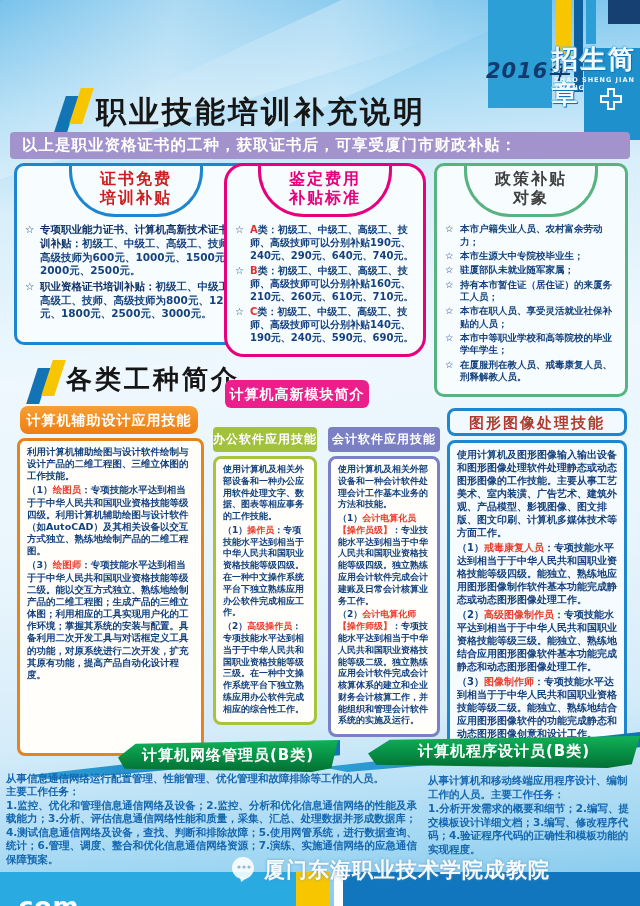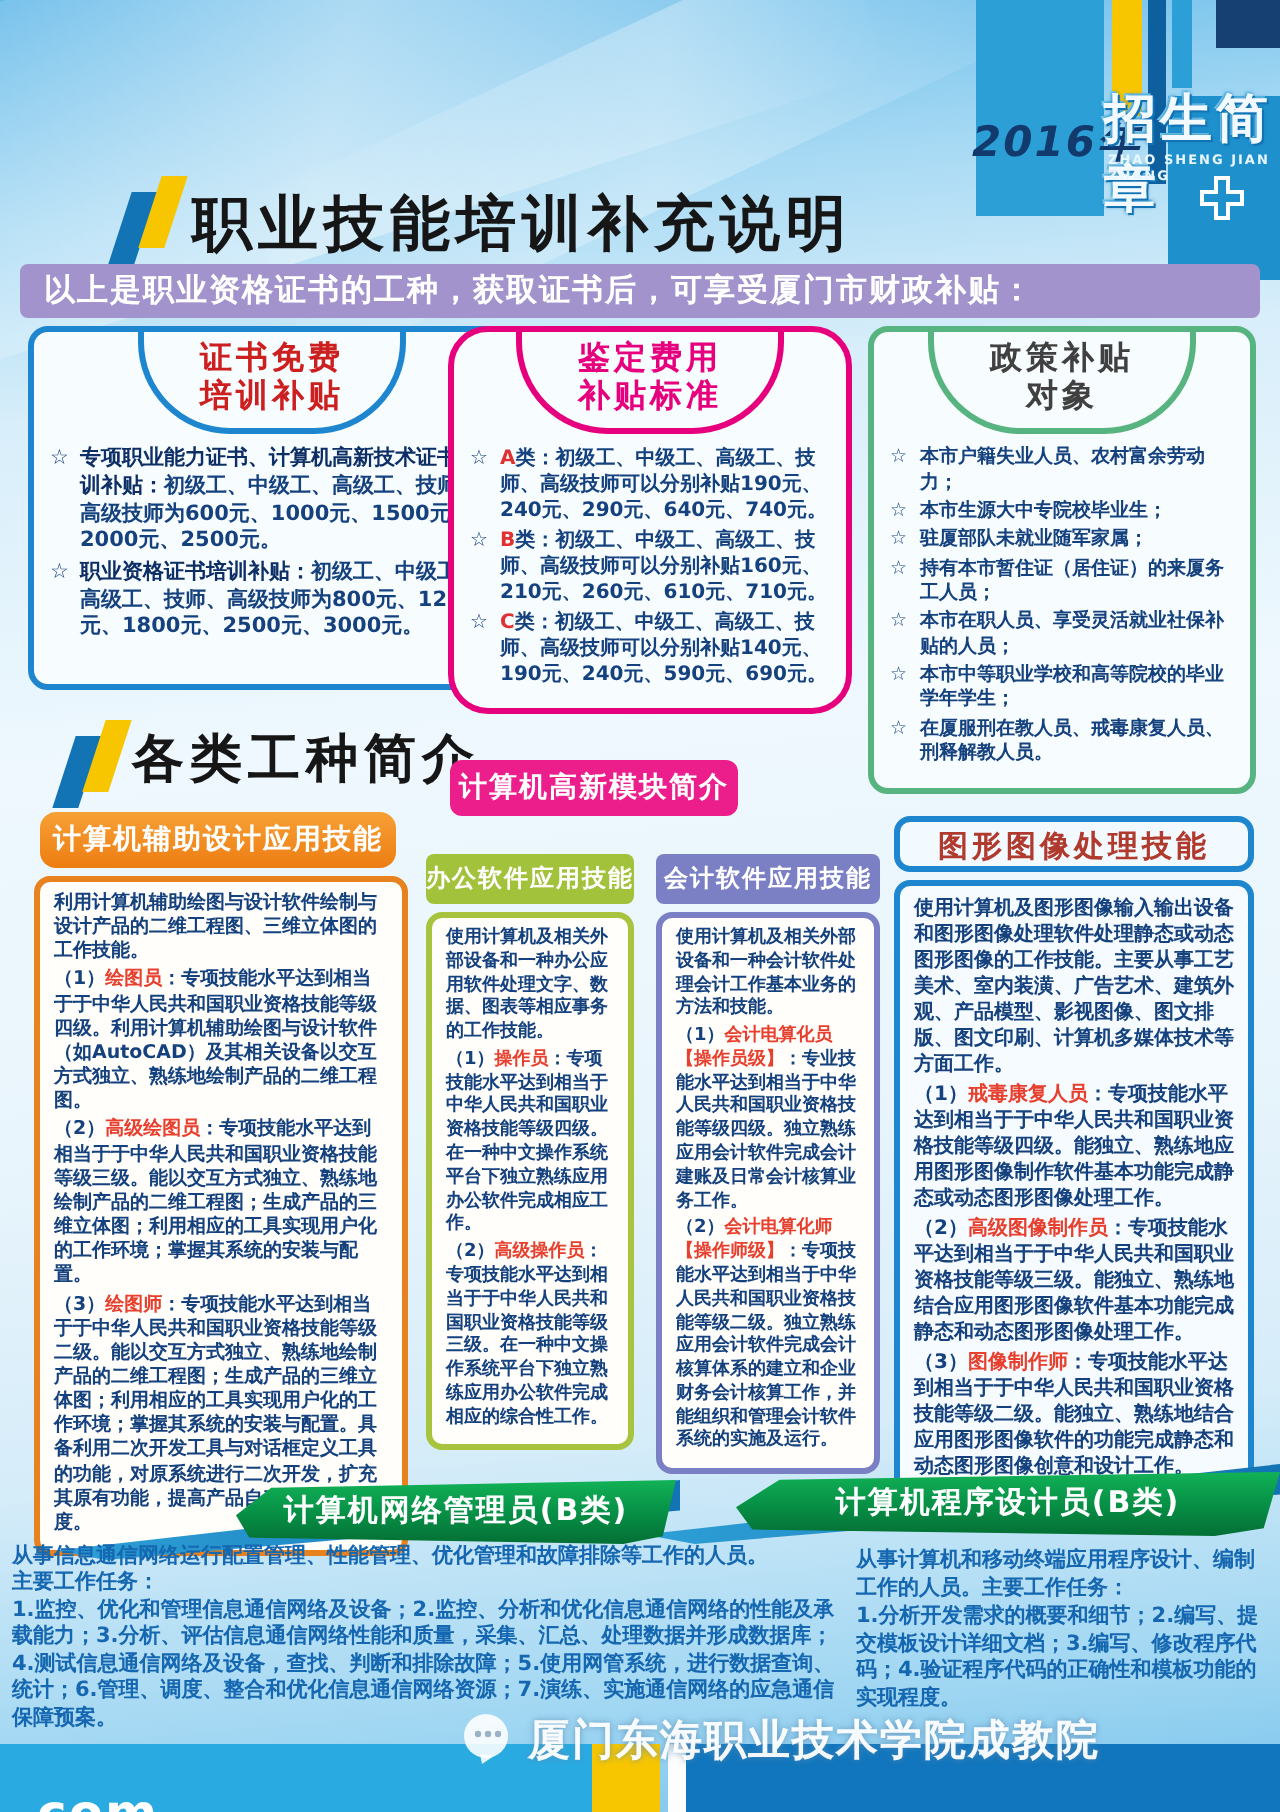--- a/index.html
+++ b/index.html
@@ -165,21 +165,20 @@
   <div class="slash j-slash">
     <div class="p1"></div>
     <div class="p2"></div>
   </div>
   <div class="sec-title">各类工种简介</div>
 
   <div class="pill cad-head">计算机辅助设计应用技能</div>
   <div class="col-box cad-box">
     <p>利用计算机辅助绘图与设计软件绘制与设计产品的二维工程图、三维立体图的工作技能。</p>
     <p><span>（1）</span><span class="term">绘图员</span><span>：专项技能水平达到相当于于中华人民共和国职业资格技能等级四级。利用计算机辅助绘图与设计软件（如AutoCAD）及其相关设备以交互方式独立、熟练地绘制产品的二维工程图。</span></p>
-    <p><span>（2）</span><span class="term">高级绘图员</span><span>：专项技能水平达到相当于于中华人民共和国职业资格技能等级三级。能以交互方式独立、熟练地绘制产品的二维工程图；生成产品的三维立体图；利用相应的工具实现用户化的工作环境；掌握其系统的安装与配置。</span></p>
     <p><span>（3）</span><span class="term">绘图师</span><span>：专项技能水平达到相当于于中华人民共和国职业资格技能等级二级。能以交互方式独立、熟练地绘制产品的二维工程图；生成产品的三维立体图；利用相应的工具实现用户化的工作环境；掌握其系统的安装与配置。具备利用二次开发工具与对话框定义工具的功能，对原系统进行二次开发，扩充其原有功能，提高产品自动化设计程度。</span></p>
   </div>
 
   <div class="pill module-banner">计算机高新模块简介</div>
 
   <div class="pill office-head">办公软件应用技能</div>
   <div class="col-box office-box">
     <p>使用计算机及相关外部设备和一种办公应用软件处理文字、数据、图表等相应事务的工作技能。</p>
     <p><span>（1）</span><span class="term">操作员</span><span>：专项技能水平达到相当于中华人民共和国职业资格技能等级四级。在一种中文操作系统平台下独立熟练应用办公软件完成相应工作。</span></p>
     <p><span>（2）</span><span class="term">高级操作员</span><span>：专项技能水平达到相当于于中华人民共和国职业资格技能等级三级。在一种中文操作系统平台下独立熟练应用办公软件完成相应的综合性工作。</span></p>

